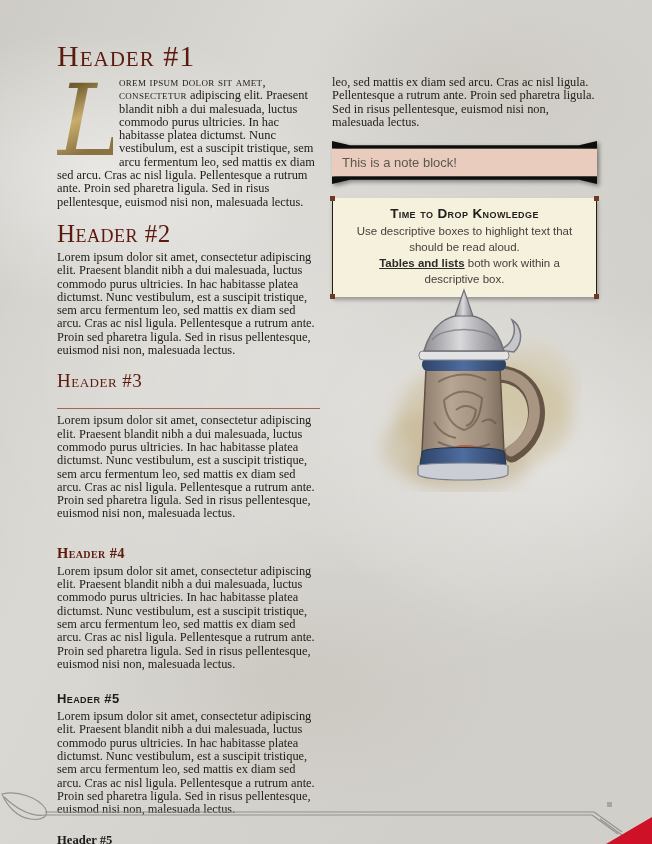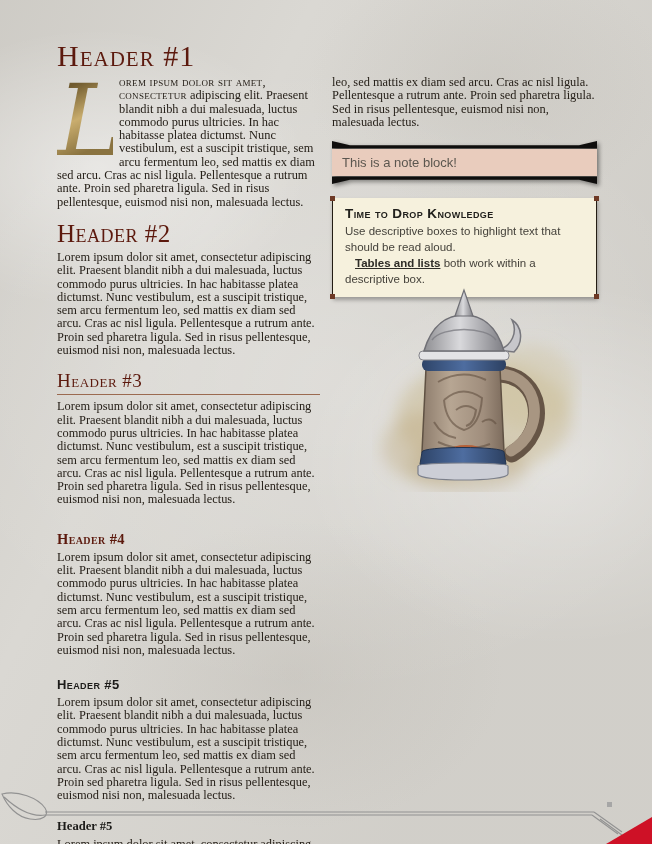--- a/index.html
+++ b/index.html
@@ -18,21 +18,21 @@
   }
   .col{position:absolute;}
   .col-left{left:57px; top:40px; width:263px;}
   .col-right{left:332px; top:60px; width:265px;}
   .body-text{font-size:12.4px; line-height:13.3px; margin:4px 0 0 0; text-align:left;}
   h1,h2,h3,h4{font-family:"Liberation Serif","DejaVu Serif",serif; font-weight:normal;
       font-variant:small-caps; color:#5c190d; margin:0;}
   h1.doc-h1{font-size:30px; line-height:32px; letter-spacing:1px; margin:0 0 4px 0;}
   h2.doc-h2{font-size:25px; line-height:27px; letter-spacing:.5px; margin:11px 0 2px 0;}
   h3.doc-h3{font-size:19px; line-height:21px; letter-spacing:.5px; margin:13px 0 5px 0;
-      border-bottom:1px solid #9b6a50; padding-bottom:3px;}
+      border-bottom:1px solid #9b6a50; padding-bottom:17px;}
   h4.doc-h4{font-size:14.5px; line-height:16px; font-weight:bold; letter-spacing:.4px; margin:24px 0 2px 0;}
   h5.doc-h5{font-family:"Liberation Sans","DejaVu Sans",sans-serif; font-weight:bold;
       font-variant:small-caps; color:#1c1b19; font-size:13px; line-height:14px;
       letter-spacing:.4px; margin:21px 0 3px 0;}
   h6.doc-h6{font-family:"Liberation Serif","DejaVu Serif",serif; font-weight:bold;
       color:#1c1b19; font-size:12.6px; line-height:13.5px; margin:18px 0 2px 0;}
   .smallcaps-lead{font-variant:small-caps; letter-spacing:.3px;}
   .dropcap{
     float:left; font-family:"DejaVu Serif","Liberation Serif",serif; font-style:italic;
     font-size:100px; line-height:78px; width:56px; margin:6px 6px 0 0;
@@ -50,21 +50,21 @@
   .nb-bar{display:block; width:100%; height:8px;}
   .nb-bottom{transform:scaleY(-1);}
   .nb-inner{background:#e9ccbd; padding:5px 10px 6px 10px;}
   .nb-title{font-family:"Liberation Sans","DejaVu Sans",sans-serif; font-weight:bold;
       font-variant:small-caps; font-size:13.5px; color:#262420; letter-spacing:.4px;}
   .nb-body{font-family:"Liberation Sans","DejaVu Sans",sans-serif; font-size:13px;
       color:#5b564f; margin-top:1px;}
   
   .desc-box{position:relative; margin-top:14px; background:#f6f1dd;
       border-left:1px solid #241d14; border-right:1px solid #241d14;
-      padding:8px 12px 10px 12px; box-shadow:1px 3px 4px rgba(0,0,0,.30);}
+      padding:8px 12px 10px 12px; box-shadow:1px 3px 4px rgba(0,0,0,.30);text-align:center;}
   .db-dot{position:absolute; width:5px; height:5px; background:#6e3a26;}
   .db-dot.tl{left:-3px; top:-2px;} .db-dot.tr{right:-3px; top:-2px;}
   .db-dot.bl{left:-3px; bottom:-2px;} .db-dot.br{right:-3px; bottom:-2px;}
   .db-title{font-family:"Liberation Sans","DejaVu Sans",sans-serif; font-weight:bold;
       font-variant:small-caps; font-size:13.5px; color:#21201c; letter-spacing:.4px;}
   .db-body{font-family:"Liberation Sans","DejaVu Sans",sans-serif; font-size:11.5px;
       line-height:16px; color:#45423b; margin-top:2px;}
   .db-line2{margin-top:0; text-indent:10px;}
   .db-bold{font-weight:bold; color:#2e2c27;text-decoration:underline;}
   

